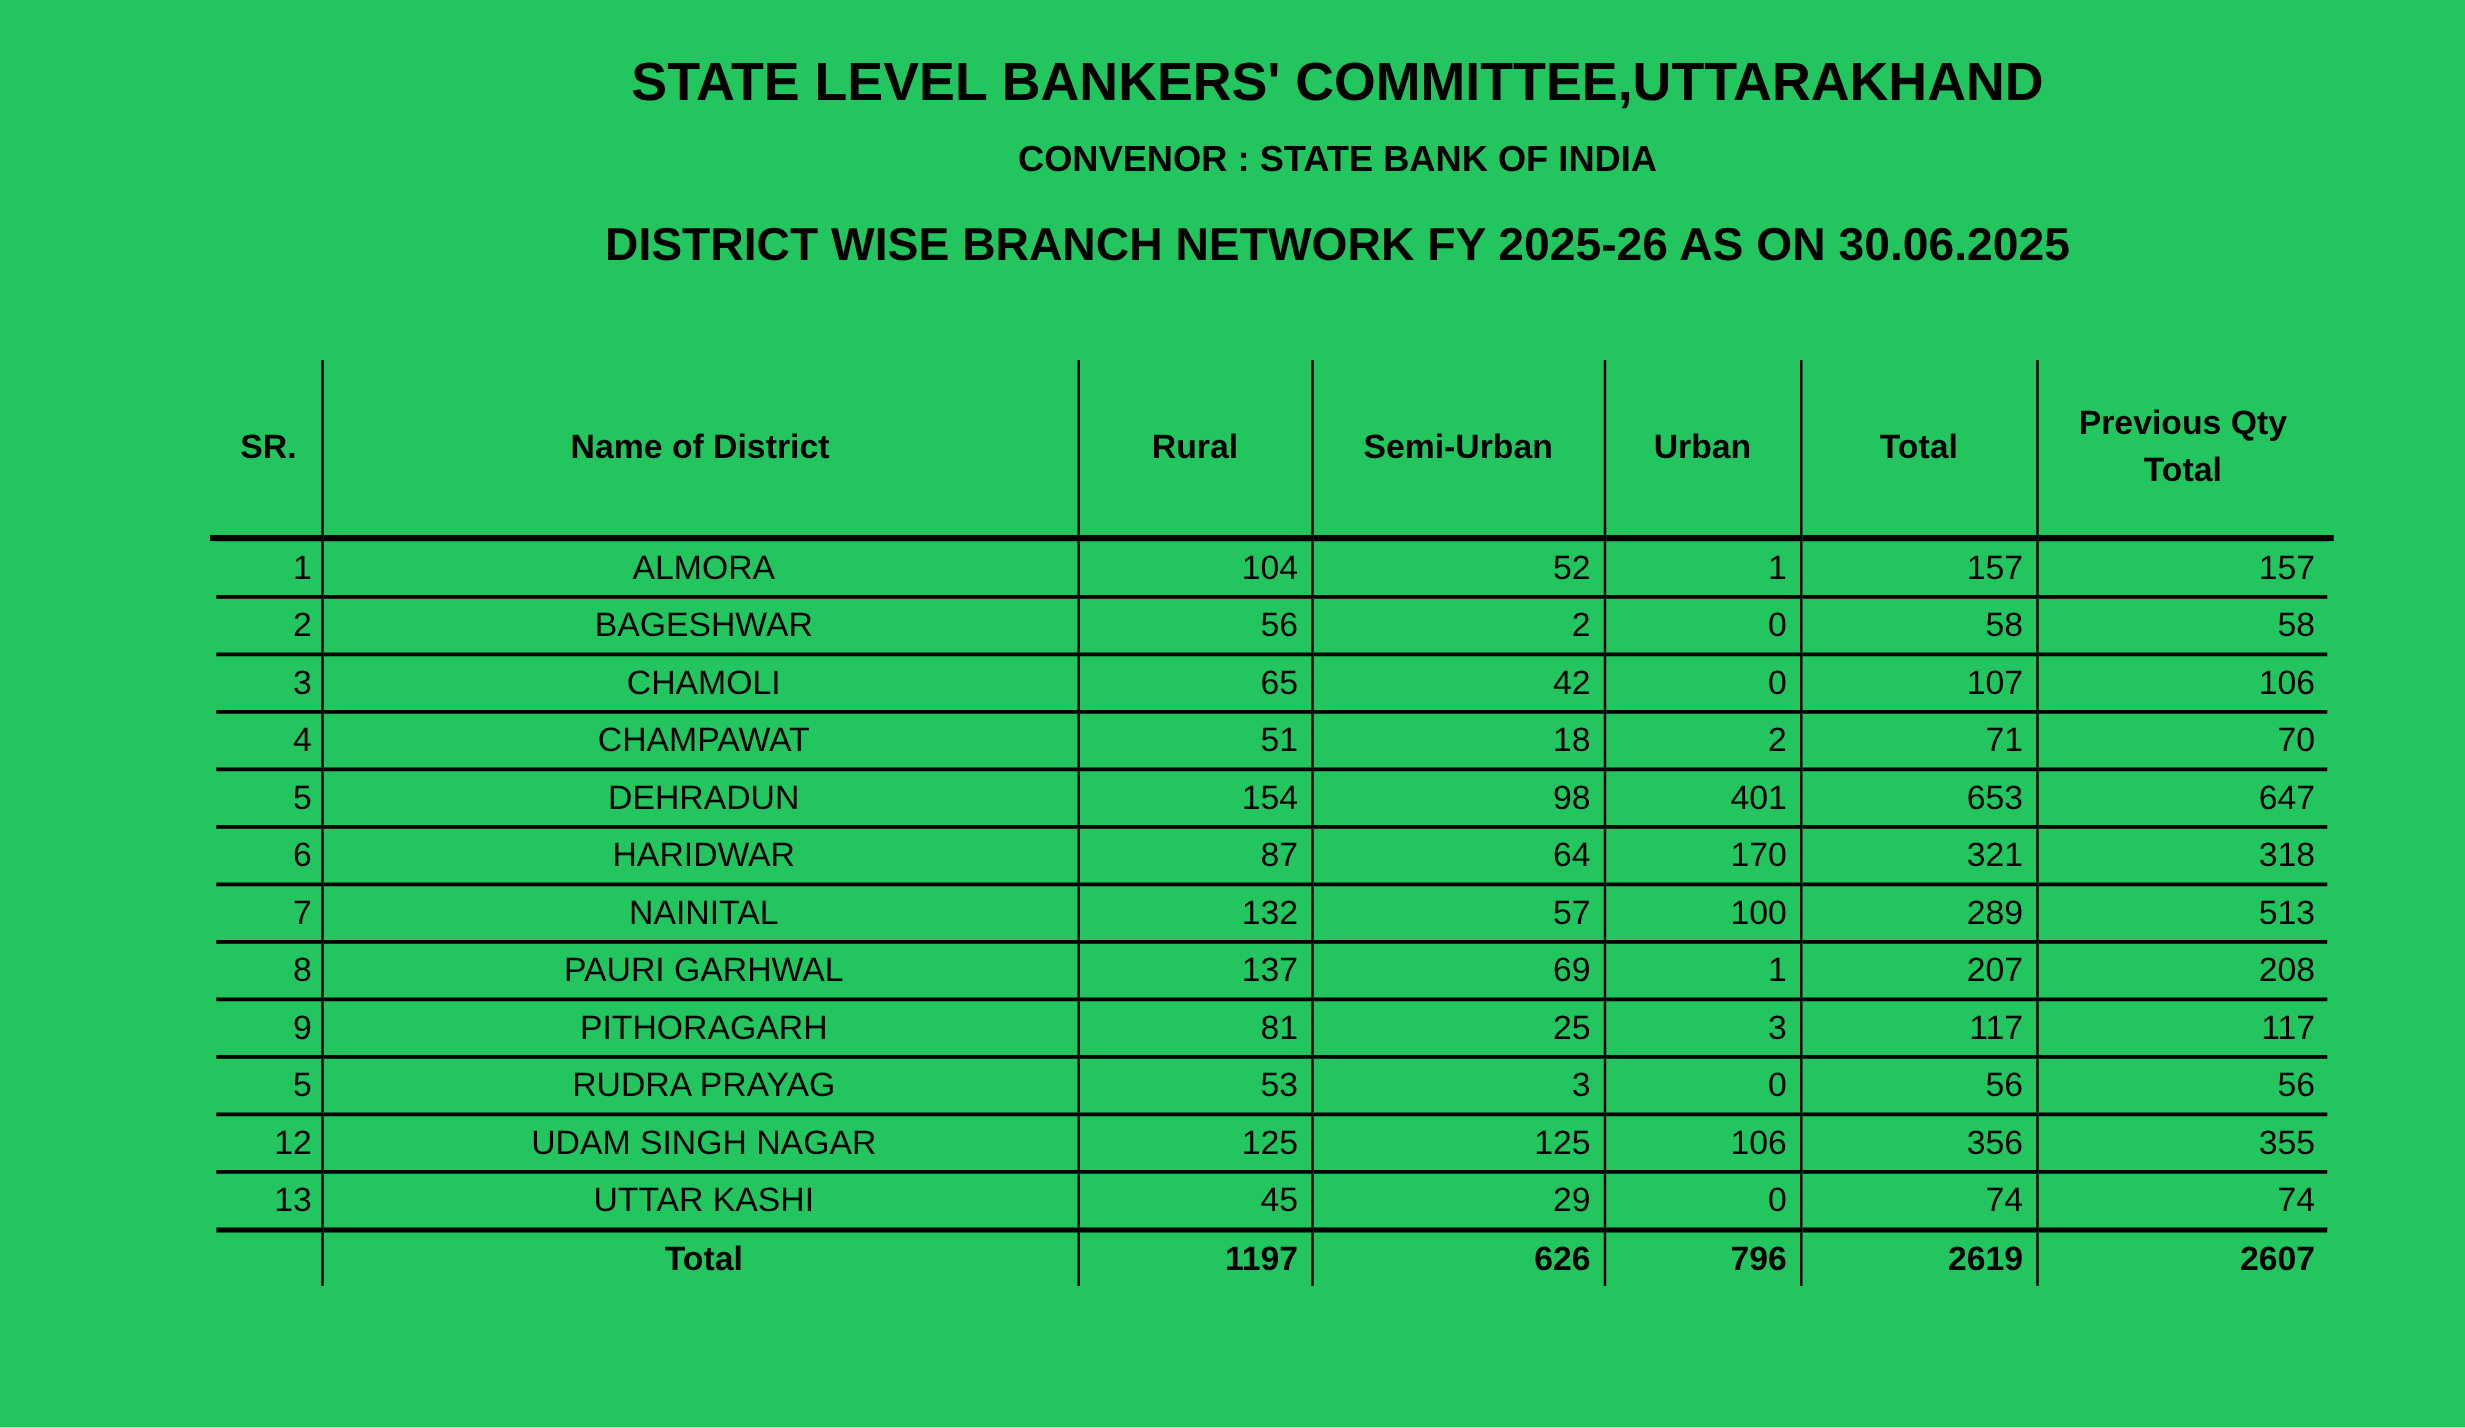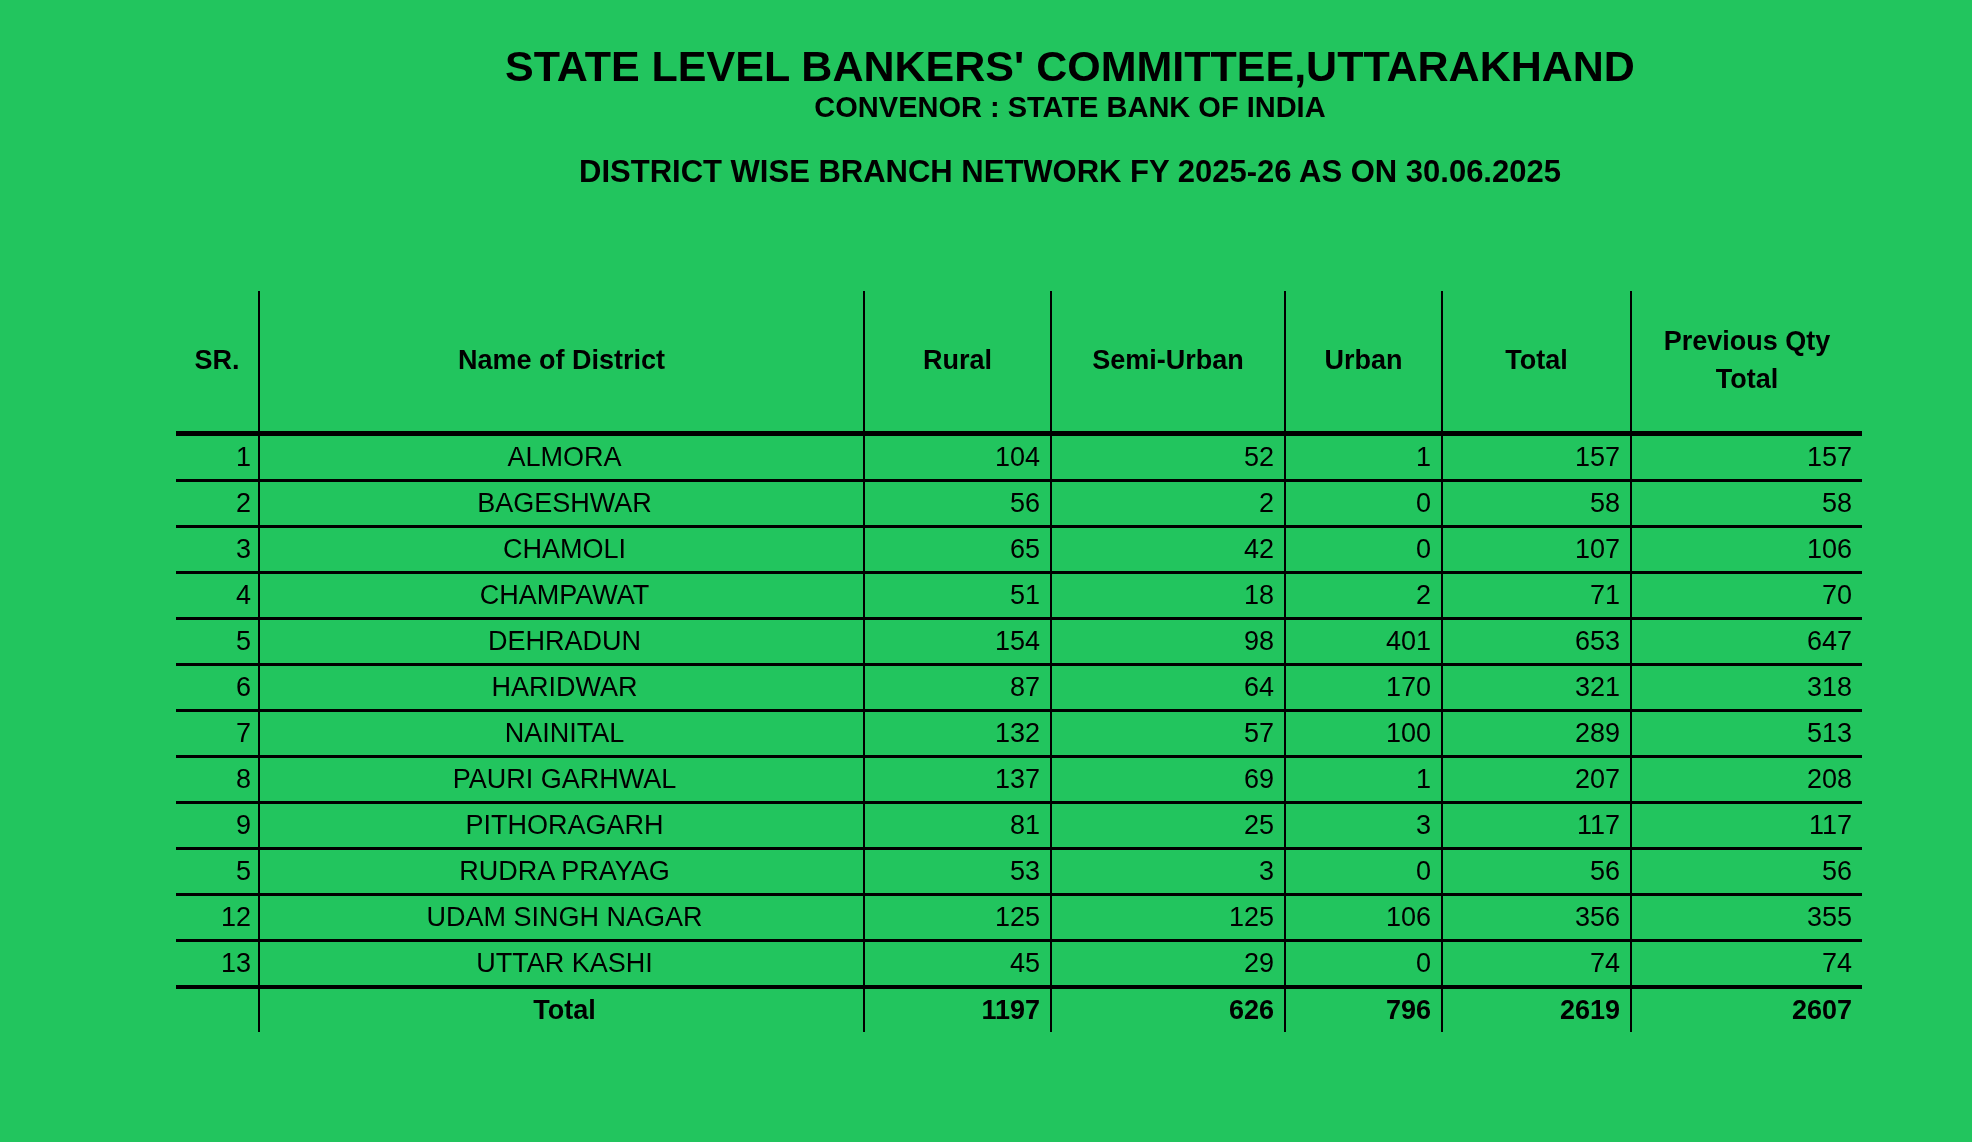--- a/index.html
+++ b/index.html
@@ -23,37 +23,37 @@
     top: 0;
     text-align: center;
   }
   .title {
     margin-top: 42px;
     font-size: 43px;
     font-weight: 700;
     letter-spacing: 0px;
   }
   .subtitle {
-    margin-top: 0;
+    margin-top: 21px;
     font-size: 29px;
     font-weight: 700;
   }
   .report-title {
     margin-top: 30px;
-    font-size: 31px;
+    font-size: 37px;
     font-weight: 700;
   }
   table.branch-table {
     position: absolute;
     left: 168px;
     top: 283px;
     width: 1694px;
     border-collapse: collapse;
     table-layout: fixed;
-    border: 8px solid #22c55e;
+    border: 5px solid #22c55e;
   }
   .branch-table th,
   .branch-table td {
     border: 2px solid #000;
     overflow: hidden;
     vertical-align: middle;
   }
   .branch-table thead th {
     height: 140px;
     border-bottom: 5px solid #000;

